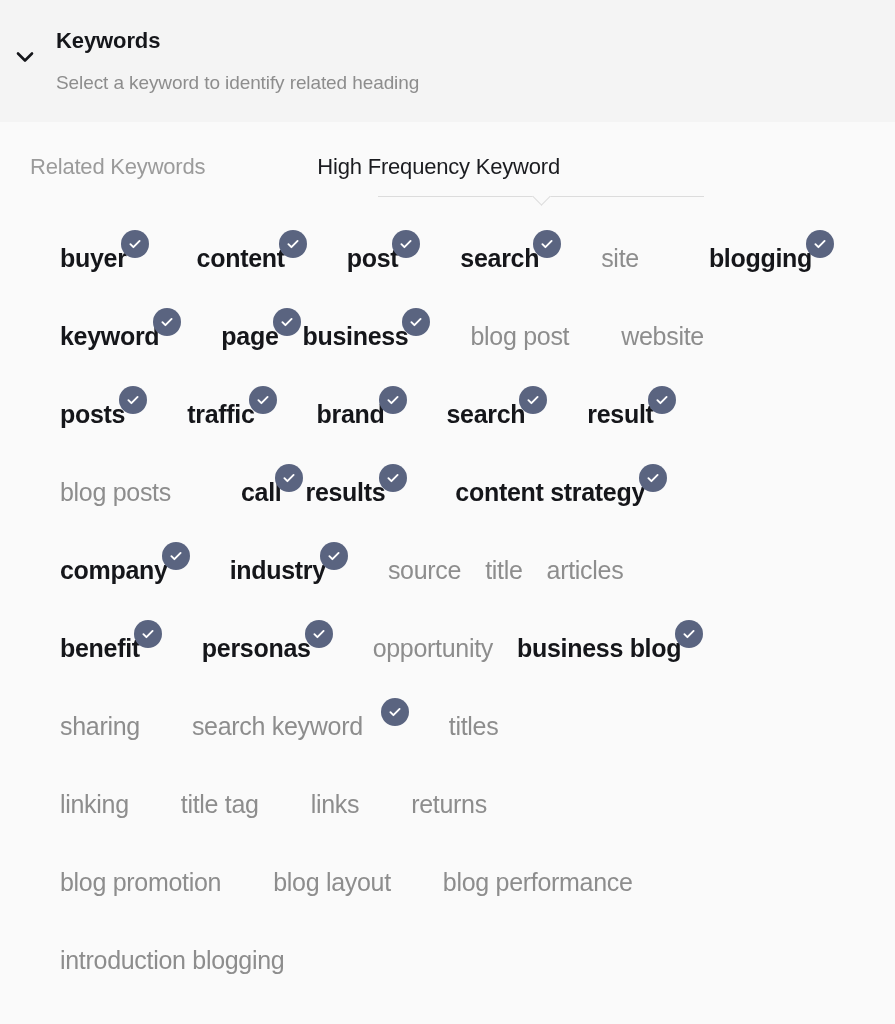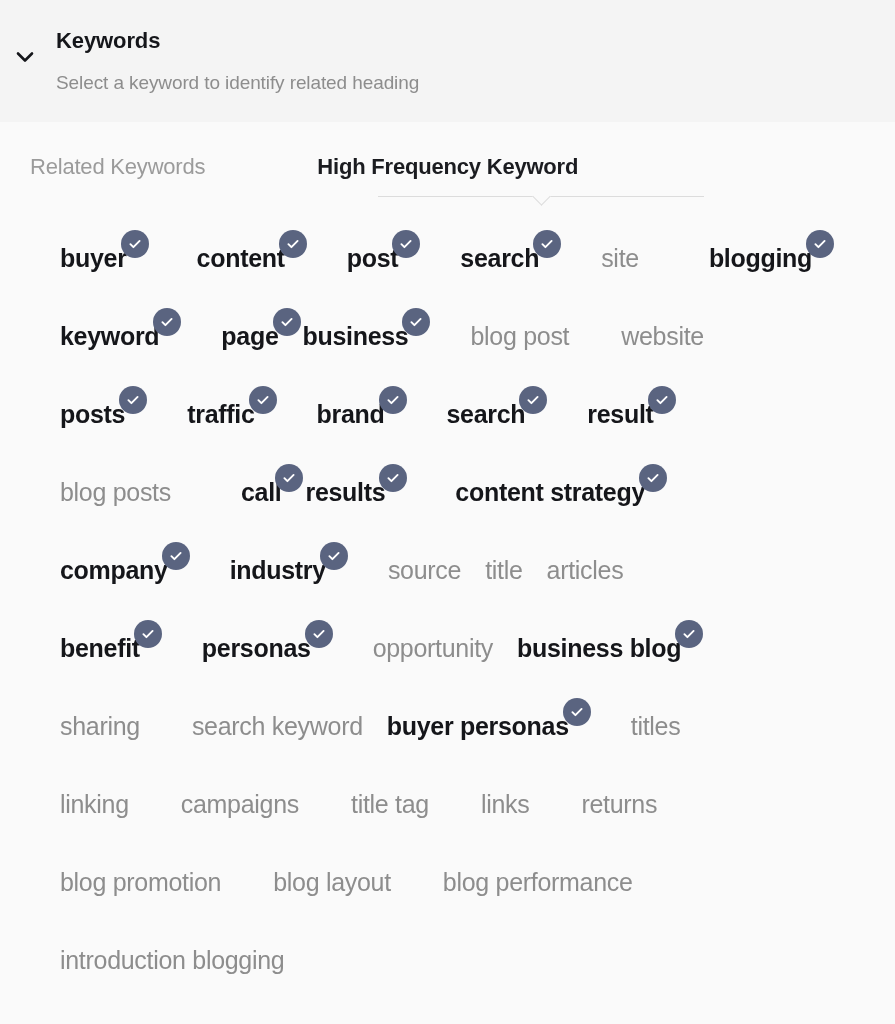--- a/index.html
+++ b/index.html
@@ -73,21 +73,21 @@
     letter-spacing: -0.2px;
     color: #9b9b9b;
     background: none;
     border: none;
     font-family: inherit;
     cursor: pointer;
     padding: 0;
     white-space: nowrap;
   }
   .tab.tab-related { margin-left: 30px; }
-  .tab.tab-highfreq { margin-left: 112px; color: #1b1c20; font-weight: bold; }
+  .tab.tab-highfreq { margin-left: 112px; color: #1b1c20; }
 
   .tab-underline {
     position: absolute;
     left: 378px;
     top: 74px;
     width: 326px;
     height: 1px;
     background: #dcdcdc;
   }
   .tab-underline::after {
@@ -313,31 +313,30 @@
     <span class="kw-chip selected g56"><span class="kw-text">business blog</span><span class="kw-badge">
           <svg width="16" height="16" viewBox="0 0 16 16">
             <path d="M3.4 8.2 L6.4 11.2 L12.6 4.9" fill="none" stroke="#ffffff" stroke-width="1.9" stroke-linecap="round" stroke-linejoin="round"></path>
           </svg>
         </span></span>
   </div>
 
   <div class="kw-row">
     <span class="kw-chip unselected"><span class="kw-text">sharing</span></span>
     <span class="kw-chip unselected g52"><span class="kw-text">search keyword</span></span>
-    <span class="kw-chip selected g56"><span class="kw-text">buyer personas</span><span class="kw-badge">
+    <span class="kw-chip selected g56"><span class="kw-badge">
           <svg width="16" height="16" viewBox="0 0 16 16">
             <path d="M3.4 8.2 L6.4 11.2 L12.6 4.9" fill="none" stroke="#ffffff" stroke-width="1.9" stroke-linecap="round" stroke-linejoin="round"></path>
           </svg>
         </span></span>
     <span class="kw-chip unselected g62"><span class="kw-text">titles</span></span>
   </div>
 
   <div class="kw-row">
     <span class="kw-chip unselected"><span class="kw-text">linking</span></span>
-    <span class="kw-chip unselected g52"><span class="kw-text">campaigns</span></span>
     <span class="kw-chip unselected g52"><span class="kw-text">title tag</span></span>
     <span class="kw-chip unselected g52"><span class="kw-text">links</span></span>
     <span class="kw-chip unselected g52"><span class="kw-text">returns</span></span>
   </div>
 
   <div class="kw-row">
     <span class="kw-chip unselected"><span class="kw-text">blog promotion</span></span>
     <span class="kw-chip unselected g52"><span class="kw-text">blog layout</span></span>
     <span class="kw-chip unselected g52"><span class="kw-text">blog performance</span></span>
   </div>

